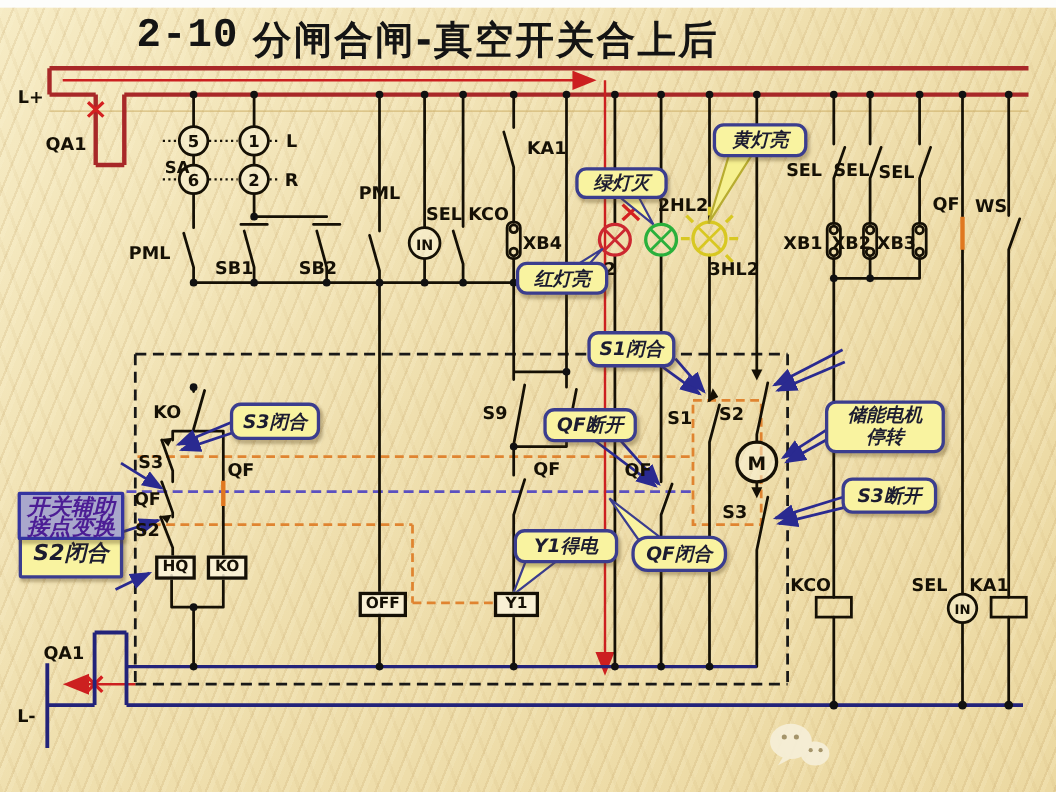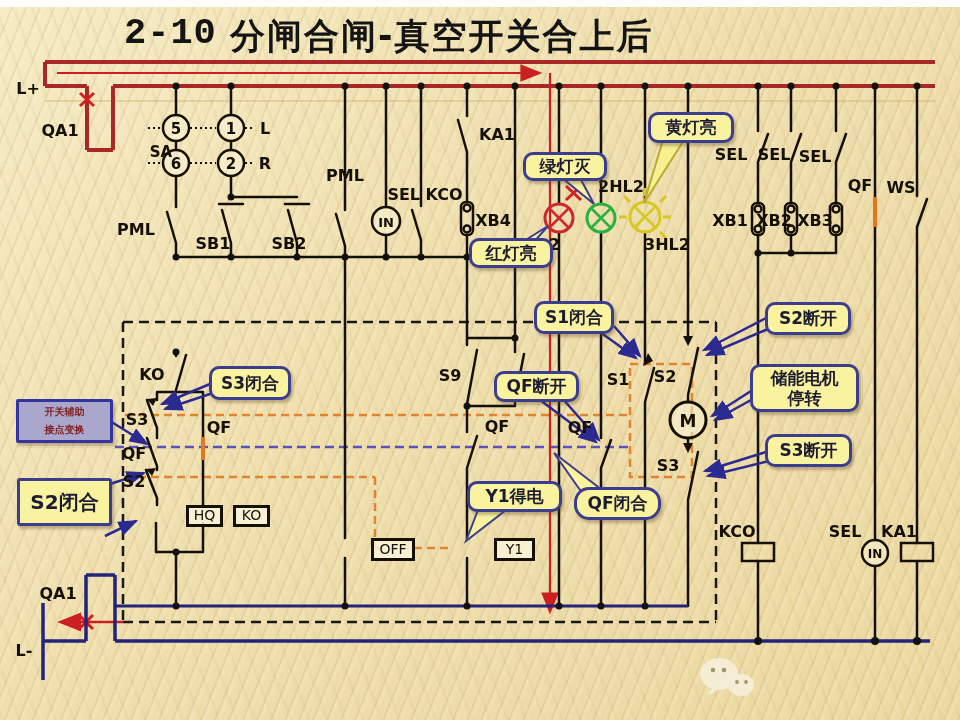--- a/index.html
+++ b/index.html
@@ -8,27 +8,27 @@
     background:
       repeating-linear-gradient(112deg, rgba(186,150,90,0.16) 0 2px, rgba(255,248,220,0.14) 2px 6px, rgba(0,0,0,0) 6px 13px),
       repeating-linear-gradient(70deg, rgba(200,170,110,0.10) 0 3px, rgba(0,0,0,0) 3px 17px),
       linear-gradient(135deg,#f6ebc4 0%,#efdfae 45%,#ecd9a2 100%);}
   #topstrip{position:absolute;left:0;top:0;width:960px;height:7px;background:#fdfdfb;}
   svg{position:absolute;left:0;top:0;z-index:1;}
   .ttl{position:absolute;z-index:3;color:#141414;font-weight:700;white-space:nowrap;}
   #ttl-num{left:124px;top:12px;font-size:37px;letter-spacing:1px;font-family:Liberation Mono, monospace;}
   #ttl-txt{left:230px;top:13px;font-size:35px;letter-spacing:2px;}
   .dev{position:absolute;z-index:4;border:3px solid #151005;background:rgba(250,243,218,0.85);
-    color:#151005;font-weight:400;font-size:14px;text-align:center;line-height:15px;padding:0;margin-left:45px;}
+    color:#151005;font-weight:700;font-size:14px;text-align:center;line-height:15px;padding:0;}
   .co{position:absolute;z-index:5;font-weight:700;color:#1c1c30;text-align:right;
-    display:flex;align-items:center;justify-content:center;flex-direction:column;}
+    display:flex;align-items:center;justify-content:center;flex-direction:column;font-style:italic;}
   .coy{background:#f9f3a0;border:3px solid #3b3d8e;border-radius:10px;
     box-shadow:2px 3px 3px rgba(90,70,30,0.35);font-size:17px;}
   .cob{background:#a9a7cc;border:3px solid #3434a0;border-radius:2px;
-    box-shadow:2px 3px 3px rgba(90,70,30,0.35);font-size:10px;line-height:18px;color:#7f1d1d;}
+    box-shadow:2px 3px 3px rgba(90,70,30,0.35);font-size:20px;line-height:18px;color:#4c1d95;margin-top:48px;}
   .wm{position:absolute;z-index:6;left:752px;top:653px;font-size:36px;font-weight:700;
     color:rgba(248,241,221,0.95);text-shadow:1px 2px 3px rgba(130,105,55,0.65);letter-spacing:3px;}
 </style>
 </head>
 <body>
 
 <div id="slide">
   <div id="topstrip"></div>
 
   <div class="ttl" id="ttl-num">2-10</div>
@@ -275,21 +275,20 @@
   <div class="dev" style="left:141px;top:505px;width:31px;height:16px;">HQ</div>
   <div class="dev" style="left:188px;top:505px;width:31px;height:16px;">KO</div>
   <div class="dev" style="left:326px;top:538px;width:38px;height:17px;line-height:17px;">OFF</div>
   <div class="dev" style="left:449px;top:538px;width:35px;height:17px;line-height:17px;">Y1</div>
 
   <div class="co coy" style="left:438px;top:238px;width:78px;height:24px;margin-left:31px;">红灯亮</div>
   <div class="co coy" style="left:523px;top:152px;width:78px;height:23px;">绿灯灭</div>
   <div class="co coy" style="left:648px;top:112px;width:80px;height:25px;">黄灯亮</div>
   <div class="co coy" style="left:534px;top:301px;width:74px;height:27px;">S1闭合</div>
   <div class="co coy" style="left:494px;top:371px;width:79px;height:25px;">QF断开</div>
-  <div class="co coy" style="left:765px;top:302px;width:80px;height:27px;">S2断开</div>
   <div class="co coy" style="left:750px;top:364px;width:103px;height:42px;line-height:20px;">
     <span>储能电机</span>
     <span>停转</span>
   </div>
   <div class="co coy" style="left:765px;top:434px;width:81px;height:27px;">S3断开</div>
   <div class="co coy" style="left:574px;top:487px;width:81px;height:27px;border-radius:15px;">QF闭合</div>
   <div class="co coy" style="left:467px;top:481px;width:89px;height:25px;">Y1得电</div>
   <div class="co coy" style="left:209px;top:366px;width:76px;height:28px;">S3闭合</div>
   <div class="co coy" style="left:17px;top:478px;width:89px;height:42px;font-size:20px;border-radius:3px;">S2闭合</div>
 

